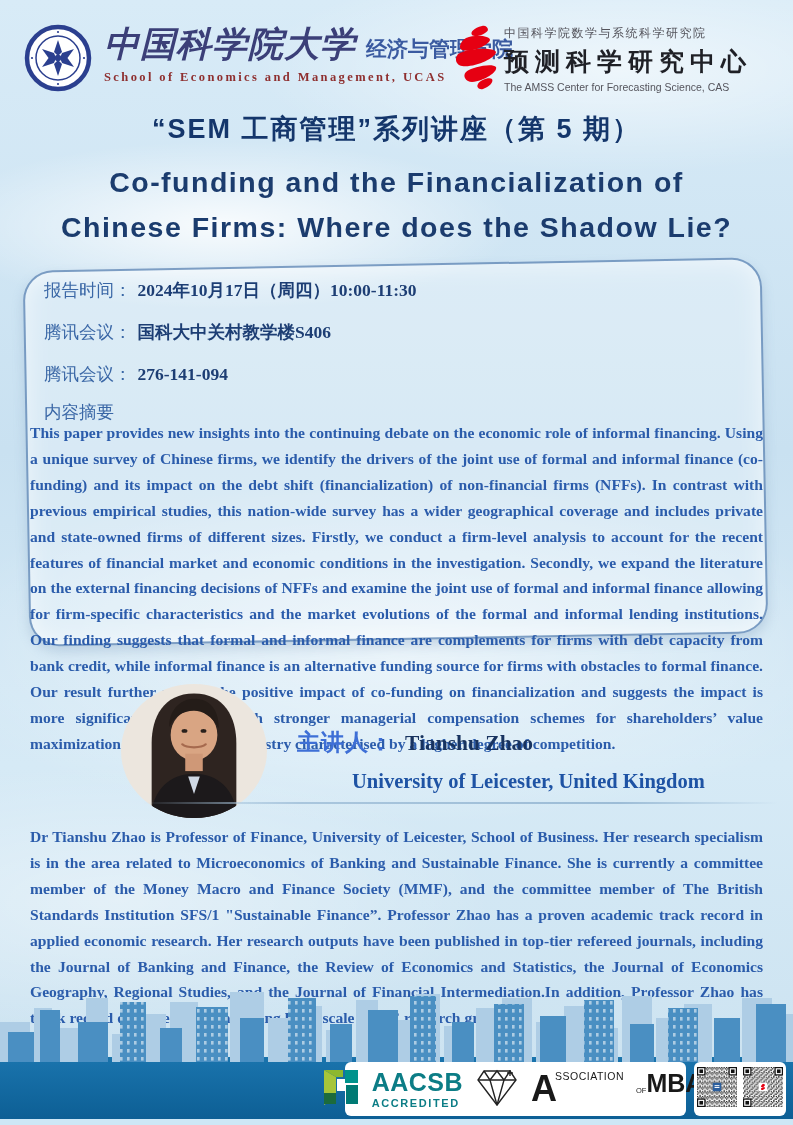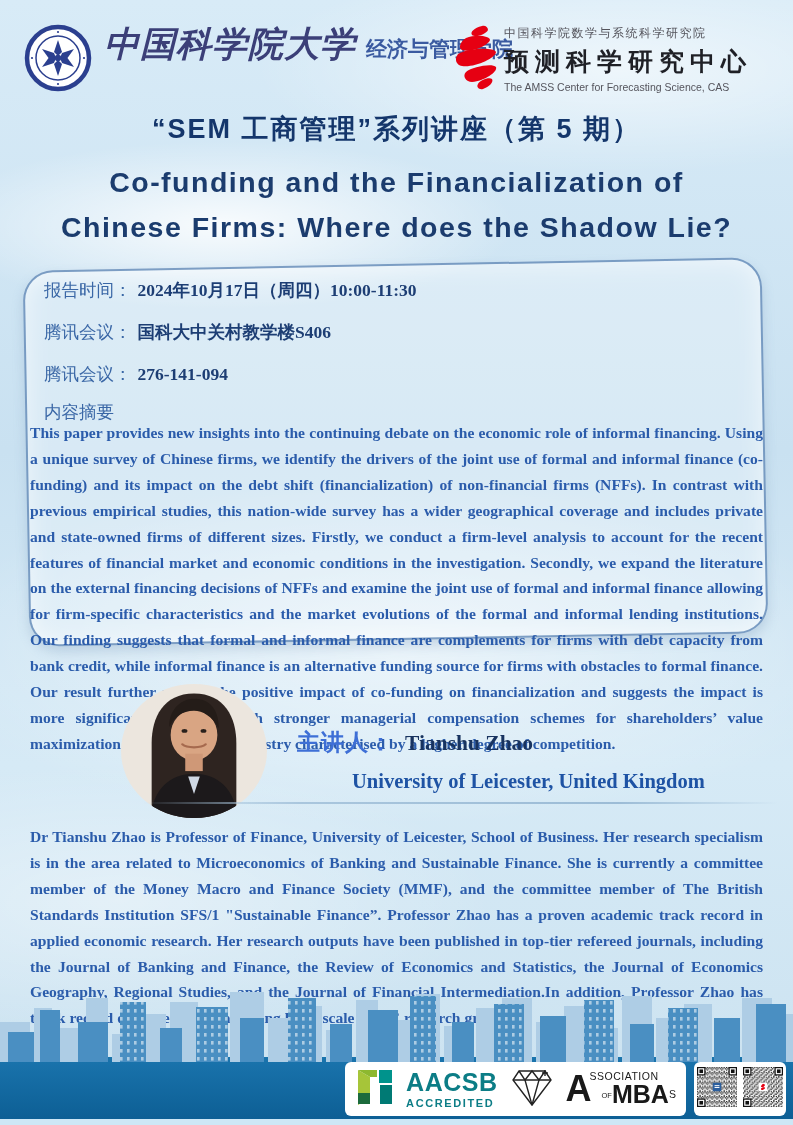--- a/index.html
+++ b/index.html
@@ -63,23 +63,23 @@
   .bottom-strip{left:0;top:1119px;width:793px;height:6px;background:#cde7f6;}
   .skyline{left:0;top:984px;}
   .logo-box{top:1062px;height:54px;background:#ffffff;border-radius:6px;display:flex;align-items:center;}
   .box-accred{left:345px;width:341px;justify-content:center;gap:11px;}
   .box-qr{left:694px;width:92px;justify-content:center;gap:6px;}
   .aacsb-col{display:flex;flex-direction:column;line-height:1;}
   .aacsb-name{font-size:25px;font-weight:bold;color:#0c7d86;letter-spacing:0.5px;font-family:"Liberation Sans","DejaVu Sans",sans-serif;}
   .aacsb-tag{font-size:11px;font-weight:bold;color:#0c7d86;letter-spacing:1.6px;margin-top:3px;font-family:"Liberation Sans","DejaVu Sans",sans-serif;}
   .amba-text{display:flex;align-items:flex-start;color:#191919;font-family:"Liberation Sans","DejaVu Sans",sans-serif;}
   .amba-a{font-size:36px;font-weight:bold;line-height:36px;}
-  .amba-col{display:flex;flex-direction:column;margin-left:-2px;}
+  .amba-col{display:flex;flex-direction:row;margin-left:-2px;}
   .amba-ssoc{font-size:10.5px;letter-spacing:0.5px;line-height:11px;}
-  .amba-row{display:flex;align-items:center;padding-left:12px;}
+  .amba-row{display:flex;align-items:flex-end;padding-left:12px;}
   .amba-of{font-size:7.5px;line-height:9px;margin-top:3px;}
   .amba-mba{font-size:25px;font-weight:bold;line-height:24px;}
   .amba-s{font-size:10.5px;line-height:11px;}
 </style>
 </head>
 <body>
 
 <div class="poster">
 
   <div class="abs hdr-left">
@@ -102,20 +102,21 @@
           <circle cx="8" cy="34" r="1.1"></circle>
             <circle cx="60" cy="34" r="1.1"></circle>
         </g>
       </svg>
     </span>
     <div class="ucas-text">
       <div class="ucas-row">
         <span class="ucas-name">中国科学院大学</span>
         <span class="ucas-school">经济与管理学院</span>
       </div>
+      <span class="ucas-en">School of Economics and Management, UCAS</span>
     </div>
   </div>
 
   <div class="abs hdr-right">
     <span>
       <svg width="52" height="66" viewBox="0 0 52 66">
         <g fill="#e60012">
           <path d="M30 2 C22 4 18 8 20 11 C24 14 34 10 36 6 C36 3 33 1 30 2 Z"></path>
           <path d="M14 14 C8 18 6 24 10 26 C18 29 36 22 38 16 C38 12 24 10 14 14 Z"></path>
           <path d="M6 30 C2 35 4 41 10 42 C22 44 44 34 44 28 C42 23 16 24 6 30 Z"></path>

